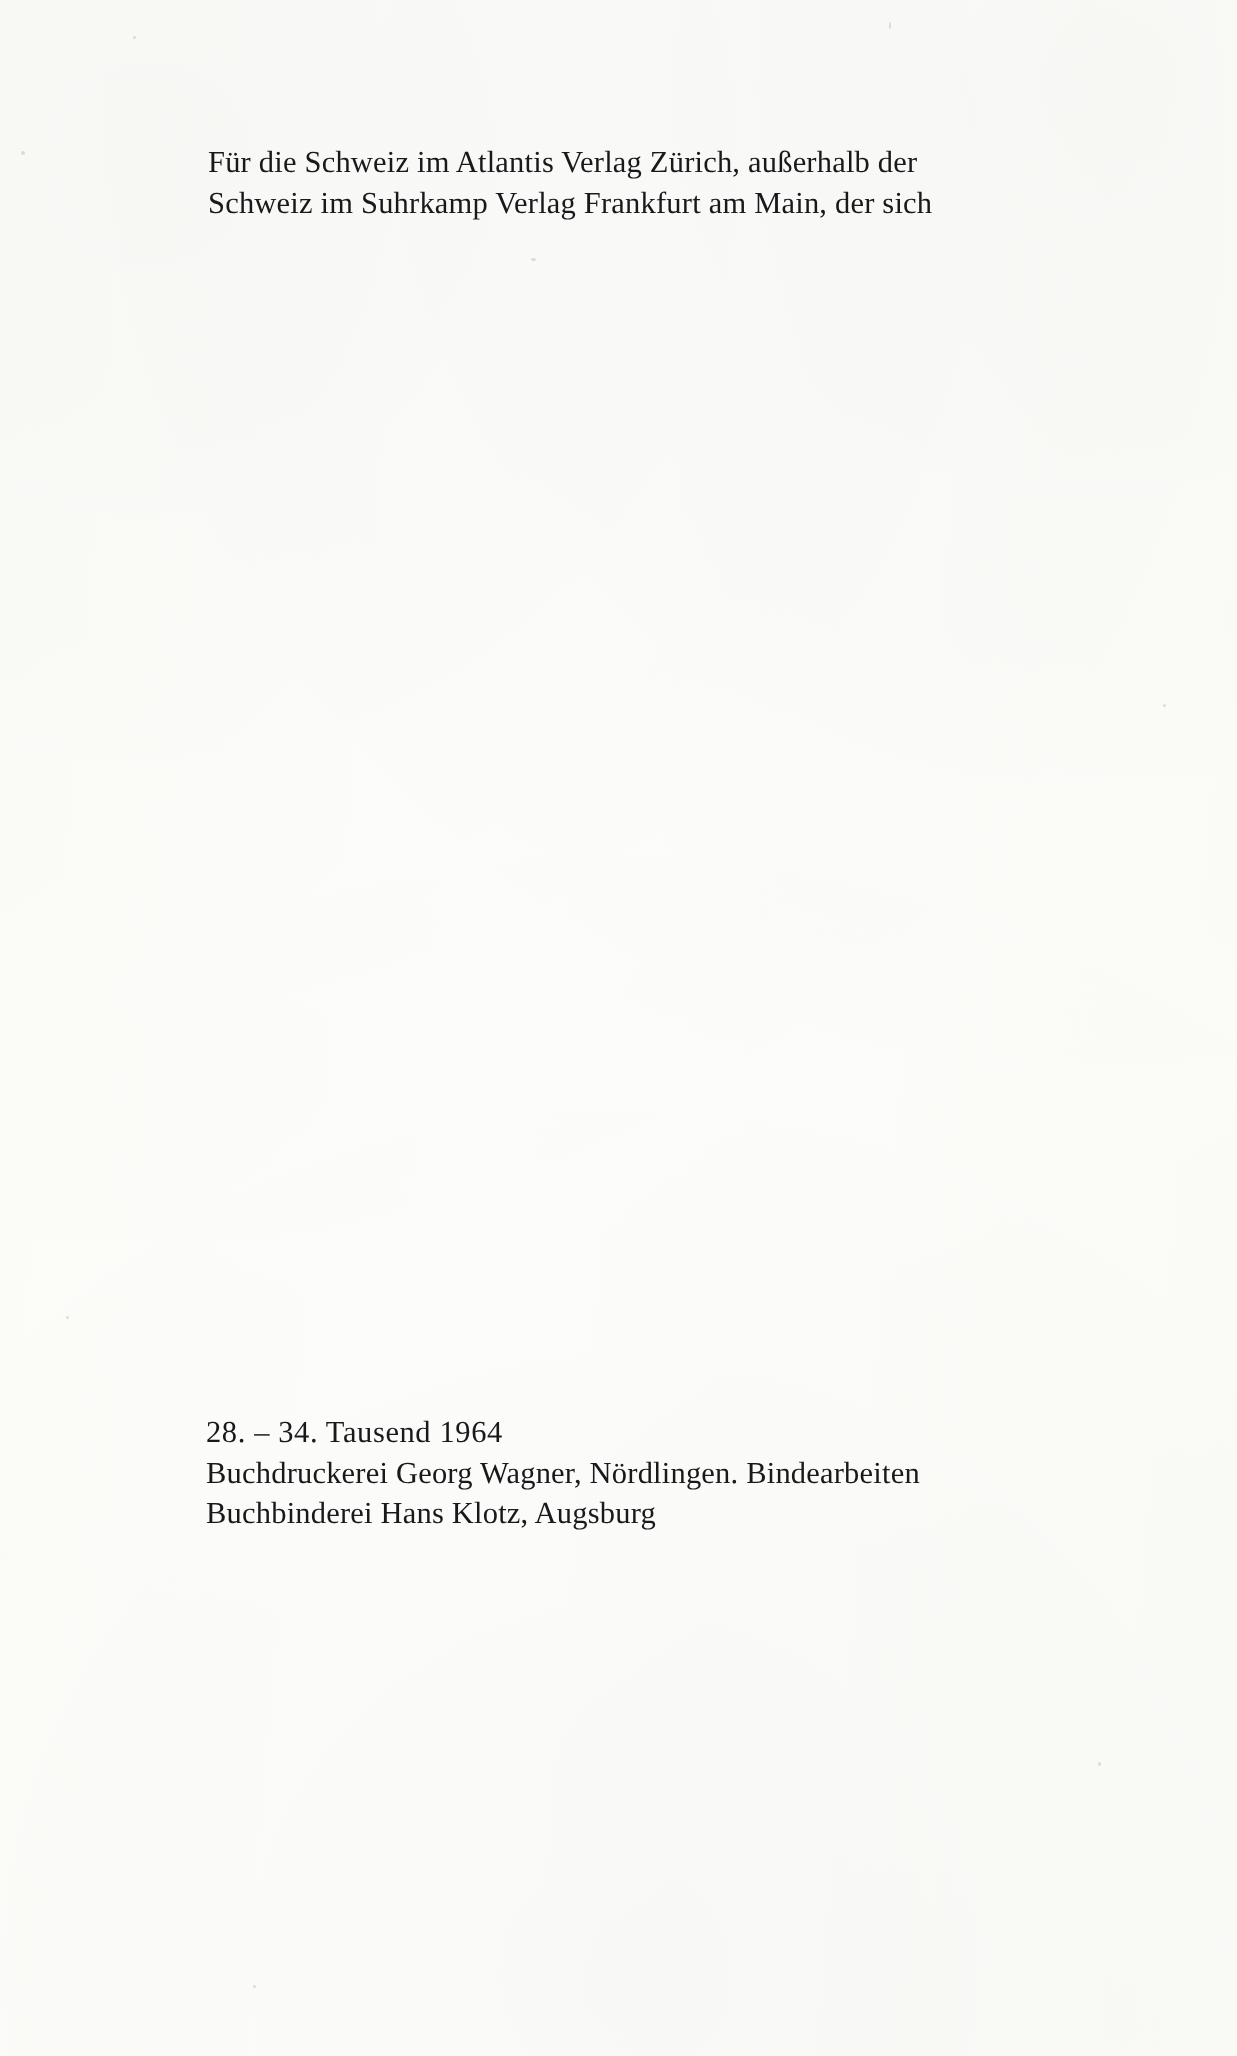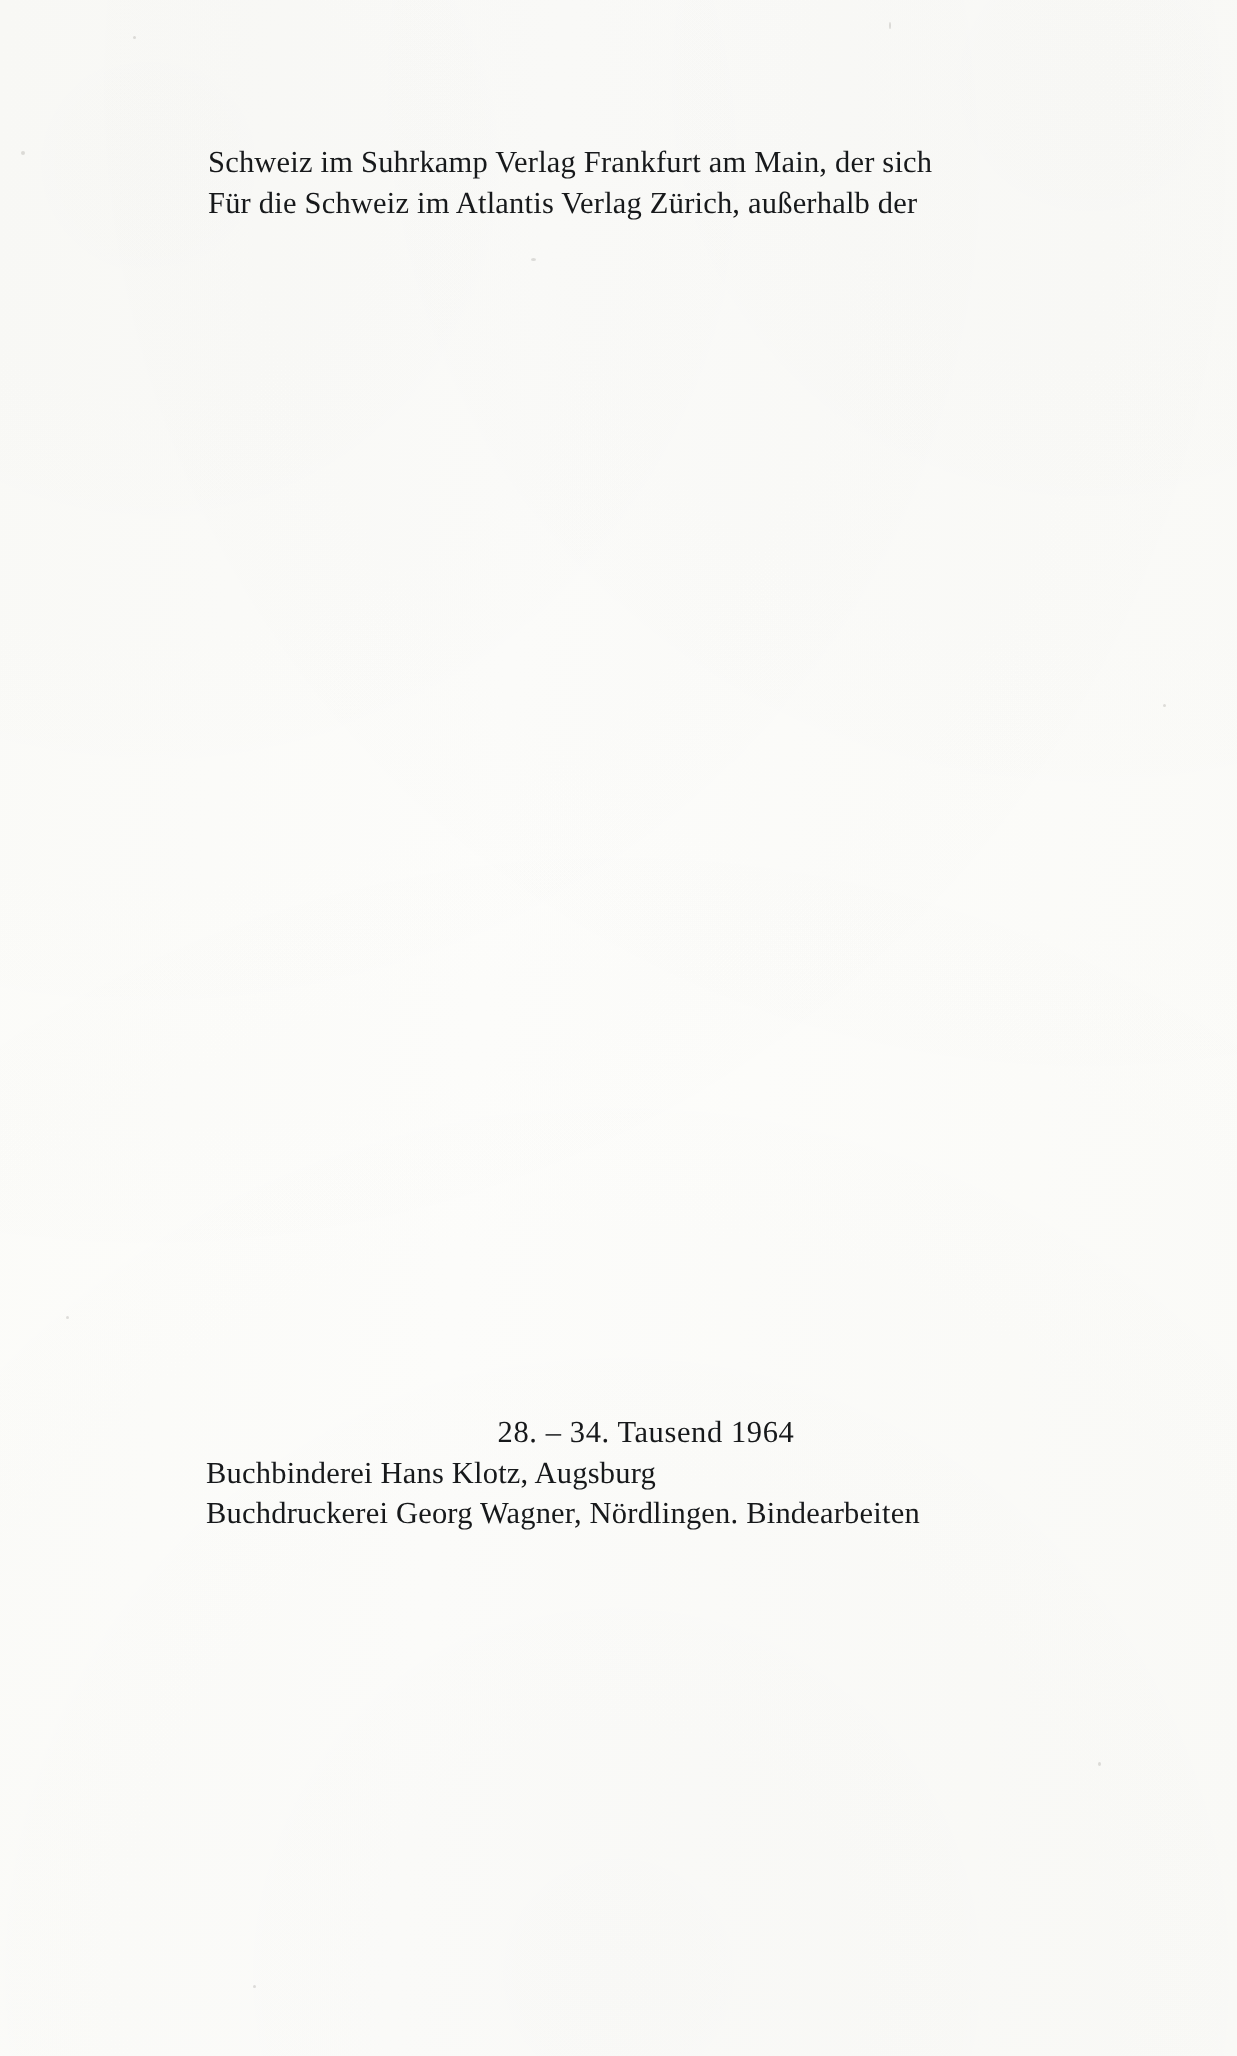--- a/index.html
+++ b/index.html
@@ -67,41 +67,40 @@
   .block-colophon .line {
     white-space: nowrap;
   }
 
   .line {
     display: block;
   }
 
   .small-caps-num {
     letter-spacing: 0.6px;
-    text-align: center;
   }
 </style>
 </head>
 <body>
 
 <div class="page">
   <div class="page-texture"></div>
 
   <span class="speck" style="left:133px; top:36px; width:3px; height:3px;"></span>
   <span class="speck" style="left:889px; top:22px; width:2px; height:7px;"></span>
   <span class="speck" style="left:21px; top:151px; width:4px; height:4px;"></span>
   <span class="speck" style="left:531px; top:258px; width:5px; height:3px;"></span>
   <span class="speck" style="left:1163px; top:704px; width:3px; height:3px;"></span>
   <span class="speck" style="left:66px; top:1316px; width:3px; height:3px;"></span>
   <span class="speck" style="left:1098px; top:1762px; width:3px; height:4px;"></span>
   <span class="speck" style="left:253px; top:1985px; width:3px; height:3px;"></span>
 
   <div class="text-block block-publisher">
+    <span class="line">Für die Schweiz im Atlantis Verlag Zürich, außerhalb der</span>
     <span class="line">Schweiz im Suhrkamp Verlag Frankfurt am Main, der sich</span>
-    <span class="line">Für die Schweiz im Atlantis Verlag Zürich, außerhalb der</span>
   </div>
 
   <div class="text-block block-colophon">
     <span class="line small-caps-num">28. – 34. Tausend 1964</span>
+    <span class="line">Buchdruckerei Georg Wagner, Nördlingen. Bindearbeiten</span>
     <span class="line">Buchbinderei Hans Klotz, Augsburg</span>
-    <span class="line">Buchdruckerei Georg Wagner, Nördlingen. Bindearbeiten</span>
   </div>
 </div>
 
 </body></html>

